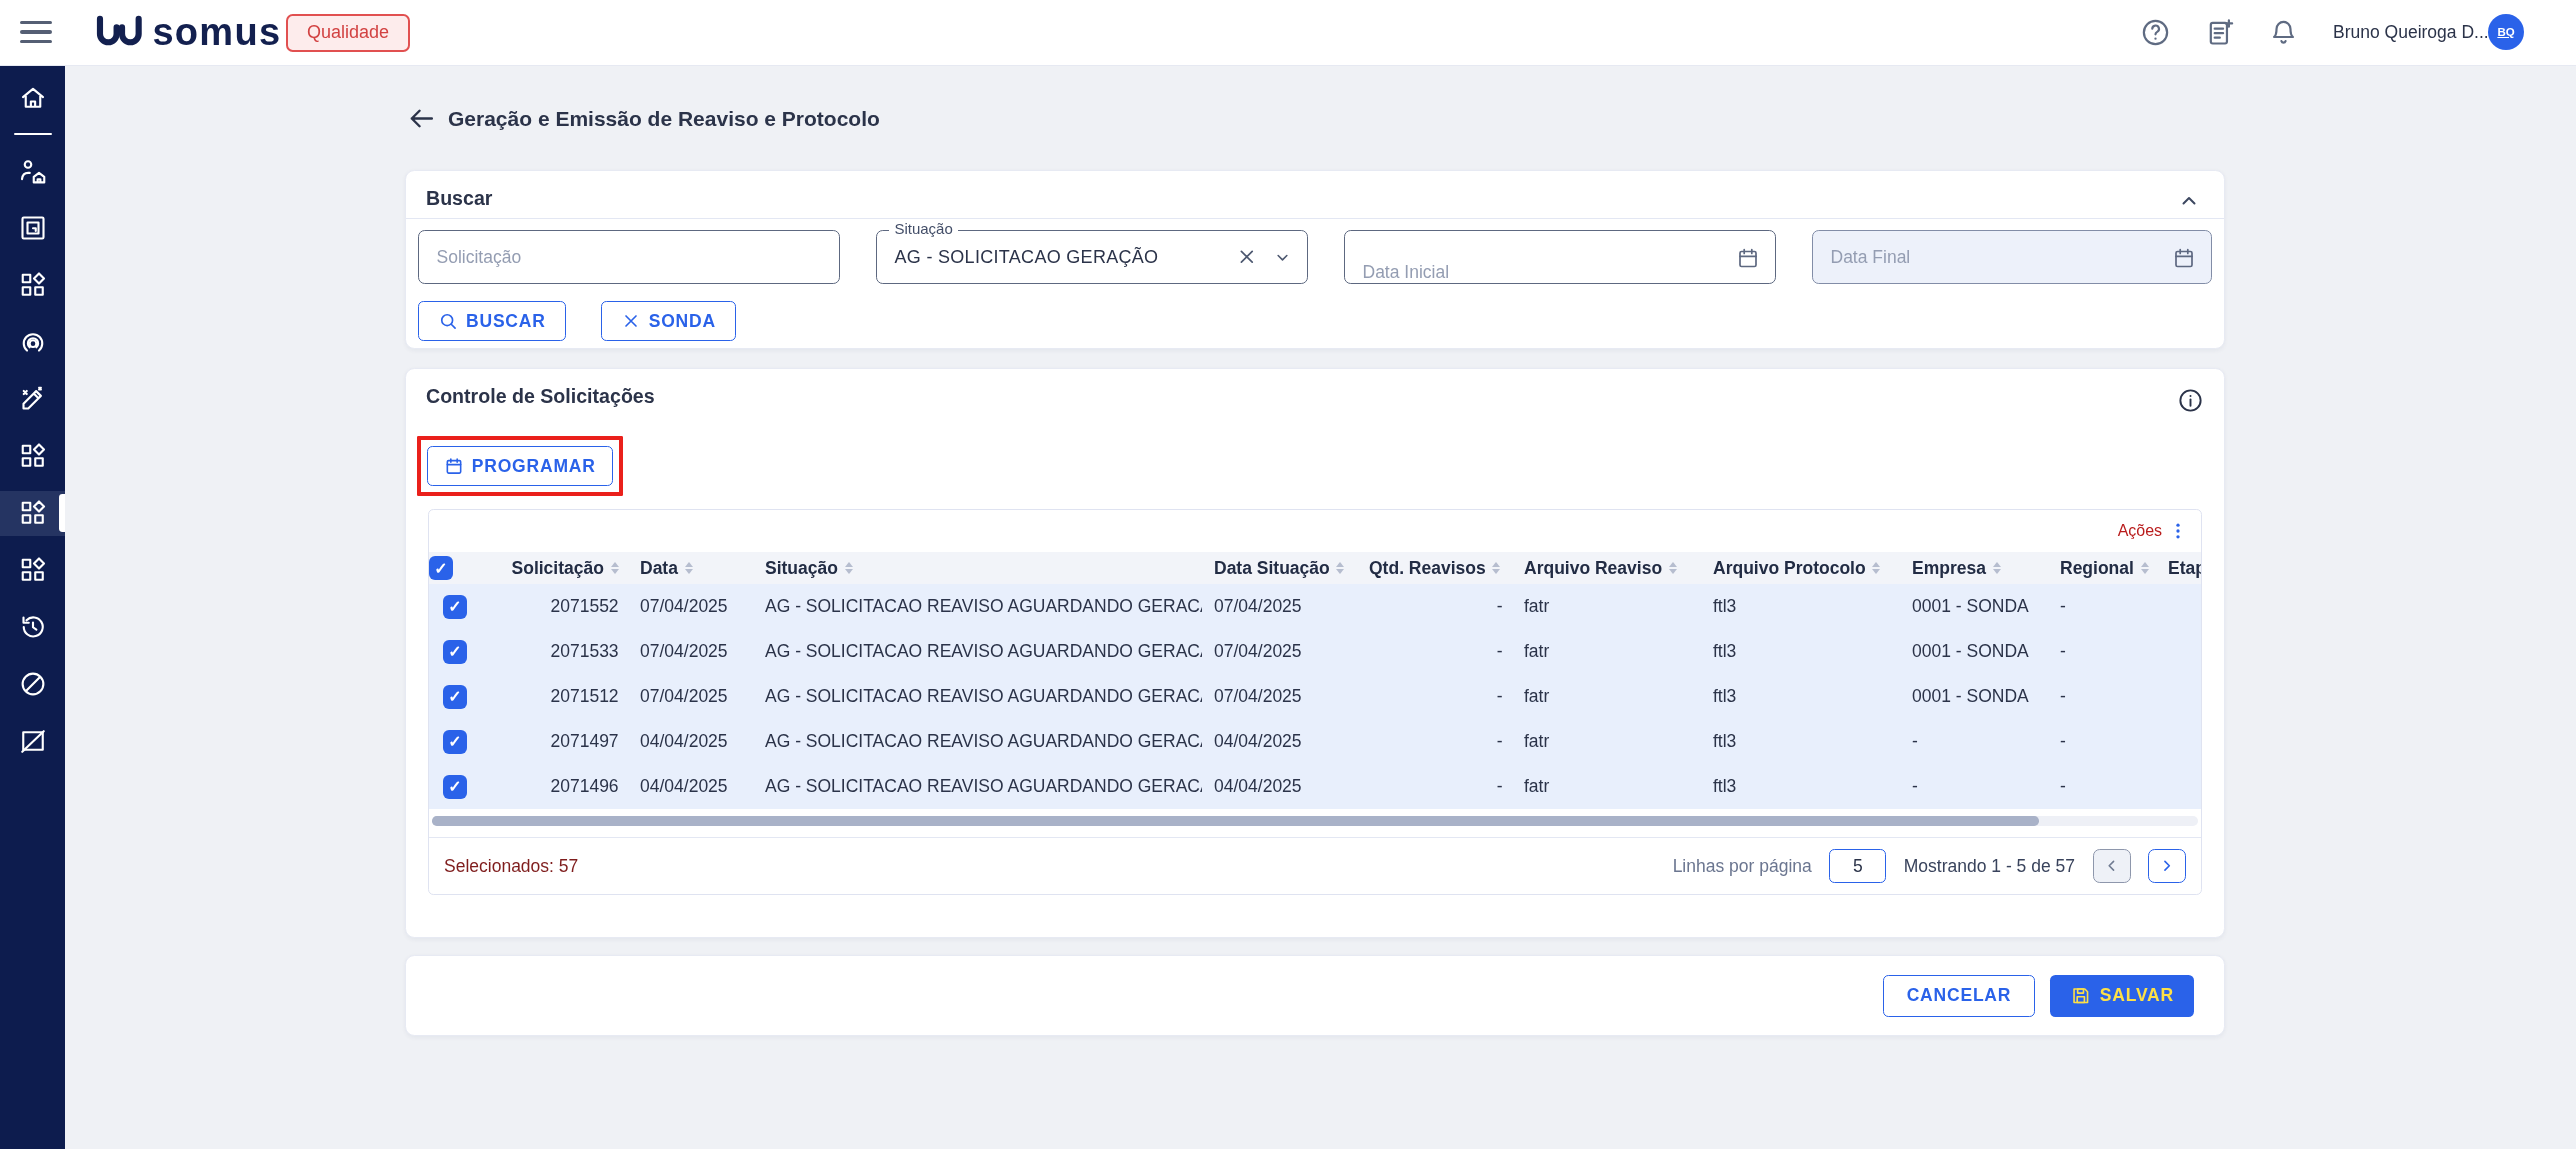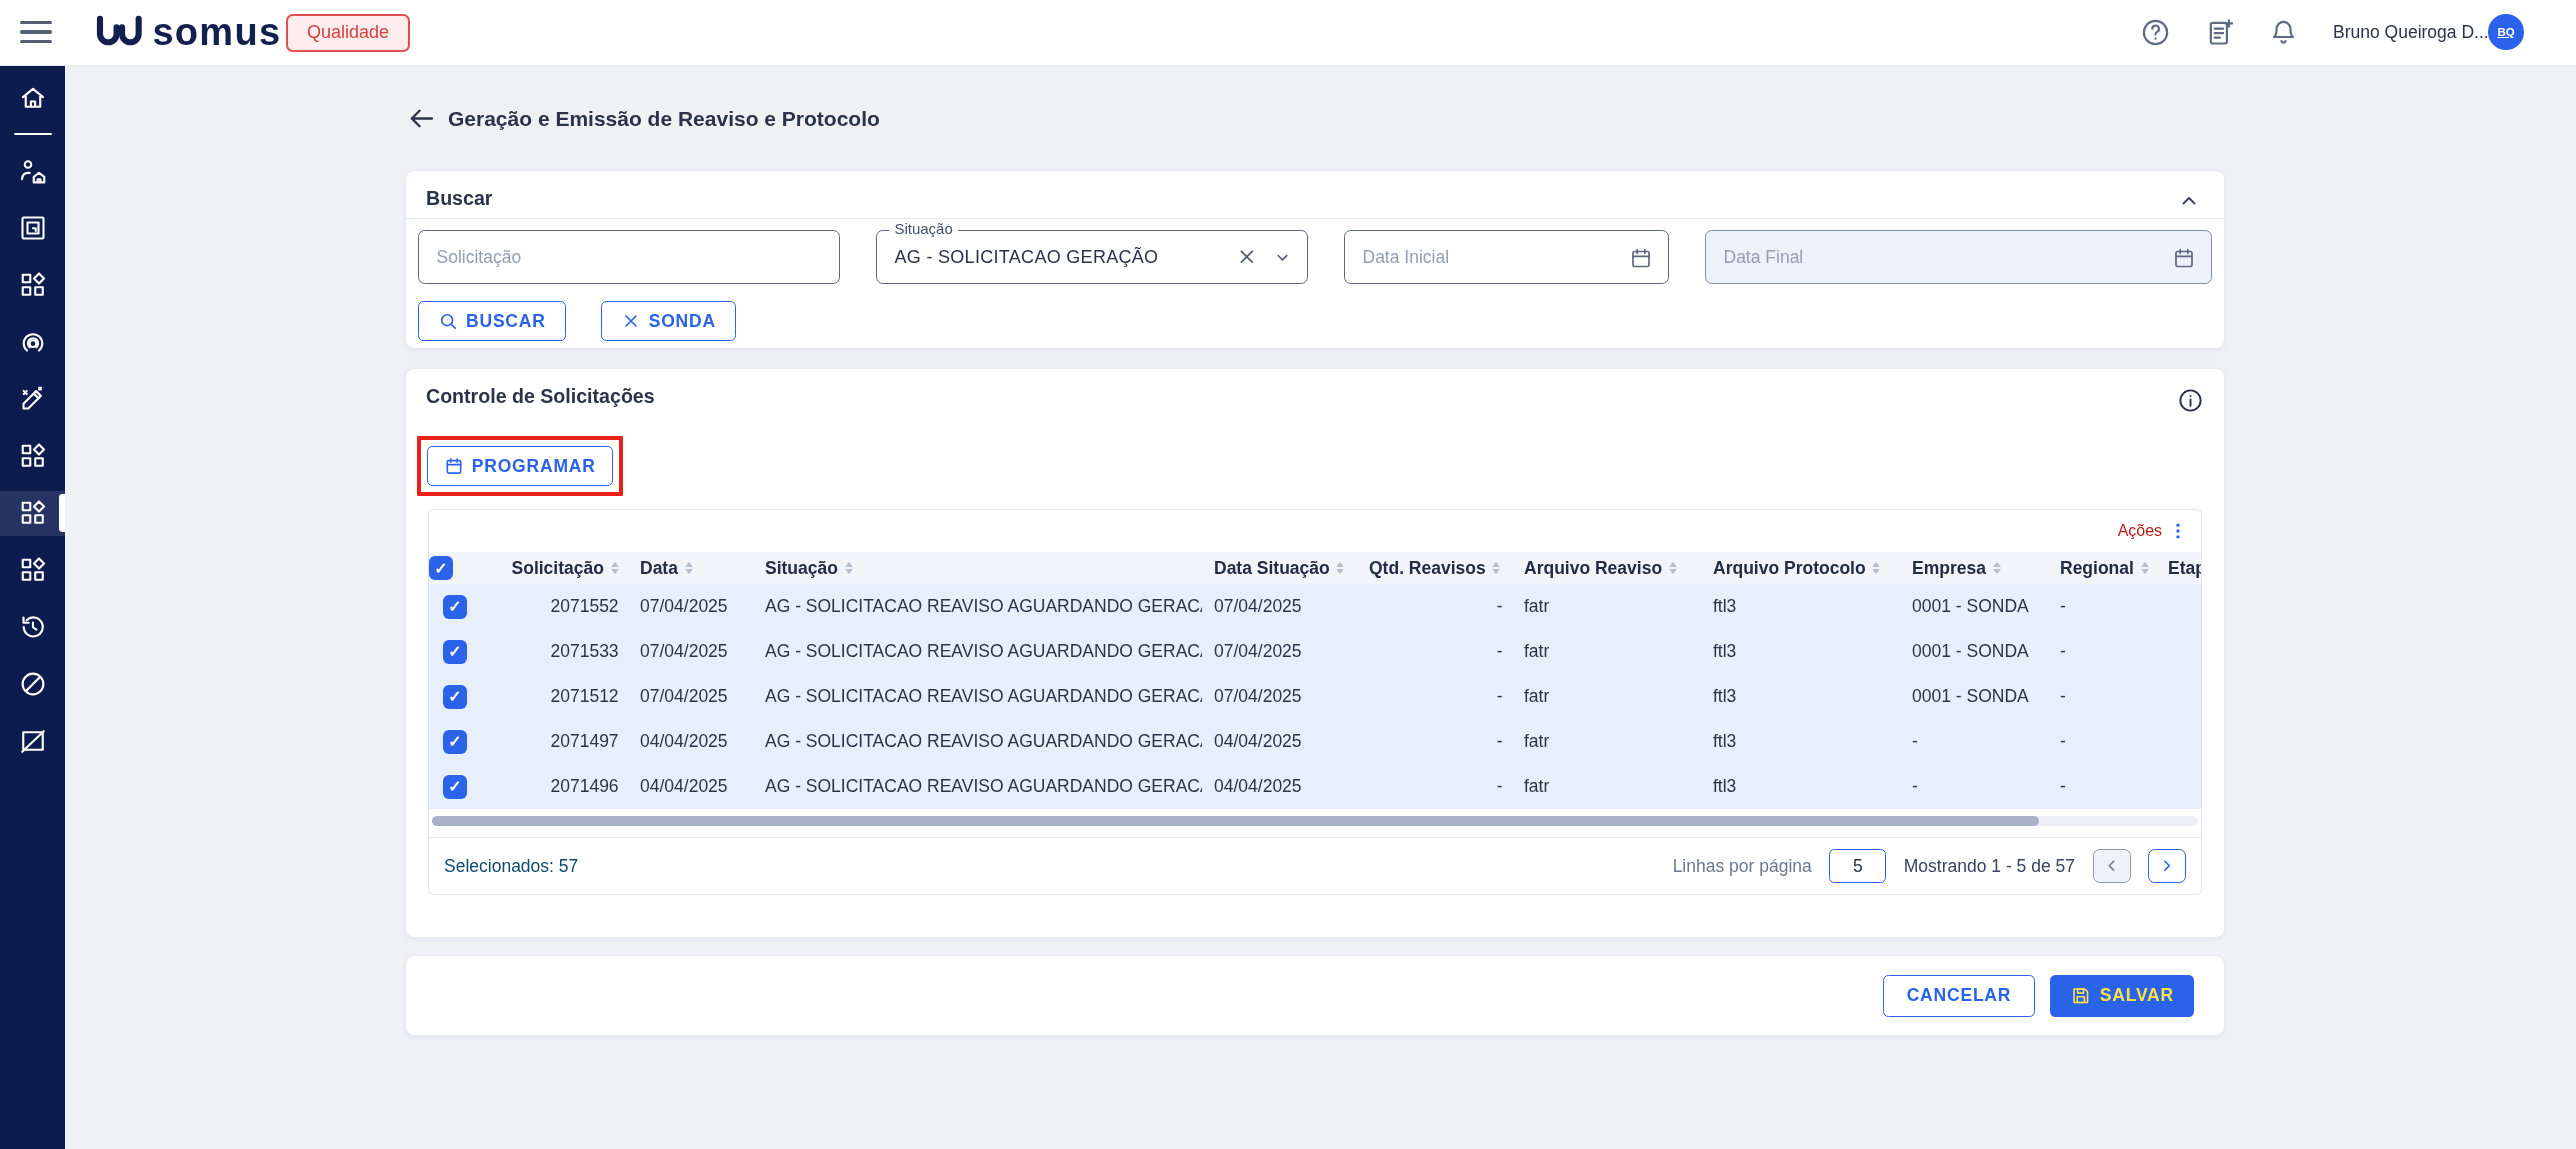--- a/index.html
+++ b/index.html
@@ -37,21 +37,21 @@
   .card.bottom{top:955px;height:81px;display:flex;align-items:center;justify-content:flex-end;padding-right:30px;gap:15px;}
 
   .card-title{position:absolute;left:20px;top:16px;font-size:19.6px;font-weight:700;color:#2b3349;}
   .collapse-icon{position:absolute;right:23px;top:17.5px;width:24px;height:24px;color:#3c4760;cursor:pointer;}
   .sc-divider{position:absolute;left:0;right:0;top:47px;height:0;border-top:1px solid #e3e7f3;}
 
   .fields{position:absolute;left:12px;right:12px;top:59px;display:flex;gap:36px;}
   .field{position:relative;height:54px;border:1.3px solid #5d6880;border-radius:6.7px;background:#fff;display:flex;align-items:center;box-sizing:border-box;}
   .f-sol{width:422px;}
   .f-sit{width:432px;}
-  .f-di{width:325px;}
+  .f-di{width:432px;align-items:flex-end;}
   .f-df{flex:1;background:#edf1fa;border-color:#828da7;}
   .field input{border:none;outline:none;background:transparent;font-family:"Liberation Sans",sans-serif;font-size:17.5px;color:#2b3349;padding:0 17.5px;width:100%;}
   .field input::placeholder{color:#949db2;}
   .notch-label{position:absolute;left:12px;top:-10.8px;background:#fff;padding:0 5.4px;font-size:15px;color:#434e68;}
   .sel-value{padding-left:17.5px;font-size:18px;color:#2b3349;letter-spacing:0.3px;flex:1;}
   .sel-icons{display:flex;align-items:center;gap:15px;padding-right:15px;color:#4d5870;}
   .cal-icon{position:absolute;right:15px;top:15px;width:24px;height:24px;color:#5d6880;}
 
   .sc-buttons{position:absolute;left:12px;top:130px;display:flex;gap:35px;}
   .btn-outline{height:40px;display:inline-flex;align-items:center;gap:8px;padding:0 19px;border:1.7px solid #2a62e9;border-radius:5.4px;background:#fff;color:#2a62e9;font-size:17.5px;font-weight:600;letter-spacing:0.8px;cursor:pointer;box-sizing:border-box;font-family:"Liberation Sans",sans-serif;}
@@ -75,21 +75,21 @@
   th.c-center .thc,{justify-content:center;}
   .c-center{text-align:center;}
   .sort{display:inline-flex;flex-direction:column;gap:2.7px;}
   .sort i{display:block;width:0;height:0;border-left:4.7px solid transparent;border-right:4.7px solid transparent;}
   .sort .up{border-bottom:5.4px solid #b6bdcf;}
   .sort .dn{border-top:5.4px solid #b6bdcf;}
   .cb{display:inline-flex;align-items:center;justify-content:center;width:24px;height:24px;border-radius:6px;background:#2a62e9;color:#fff;font-size:16px;font-weight:700;cursor:pointer;}
   .hscroll{height:10.8px;background:#eef0f6;border-radius:5.4px;margin:6.7px 2.7px 0 2.7px;position:relative;}
   .hthumb{position:absolute;left:0;top:0.7px;height:9.4px;width:91%;background:#a9b2c8;border-radius:4.7px;cursor:grab;}
   .tbl-footer{border-top:1px solid #e3e7f3;margin-top:10.8px;flex:1;display:flex;align-items:center;justify-content:space-between;padding:0 15px;}
-  .sel-count{font-size:17.5px;color:#0c4a6e;}
+  .sel-count{font-size:17.5px;color:#7f1d1d;}
   .pg-right{display:flex;align-items:center;gap:17.5px;}
   .pg-label{font-size:17.5px;color:#6b7690;}
   .pg-size{width:57px;height:34px;border:1.7px solid #2a62e9;border-radius:5.4px;text-align:center;font-size:17.5px;color:#2b3349;font-family:"Liberation Sans",sans-serif;box-sizing:border-box;}
   .pg-show{font-size:17.5px;color:#39435c;}
   .pg-btn{width:38px;height:34px;border-radius:6.7px;display:flex;align-items:center;justify-content:center;cursor:pointer;box-sizing:border-box;}
   .pg-prev{background:#eef1f7;border:1.3px solid #8e97ac;color:#717c92;}
   .pg-next{background:#fff;border:1.7px solid #2a62e9;color:#2a62e9;}
 
   .btn-filled{height:42px;display:inline-flex;align-items:center;gap:8px;padding:0 20px;border:none;border-radius:5.4px;background:#2a62e9;color:#fde047;font-size:17.5px;font-weight:600;letter-spacing:0.8px;cursor:pointer;font-family:"Liberation Sans",sans-serif;}
   .btn-cancel{padding:0 23px;height:42px;}

